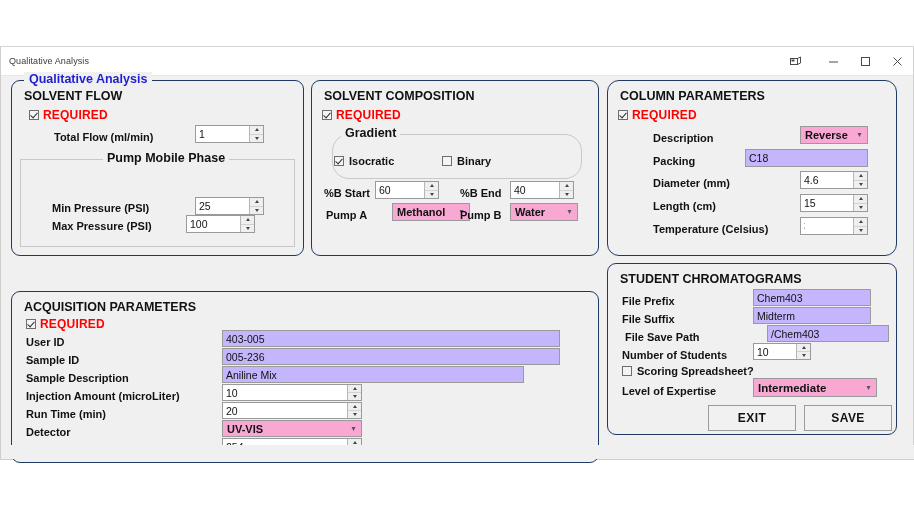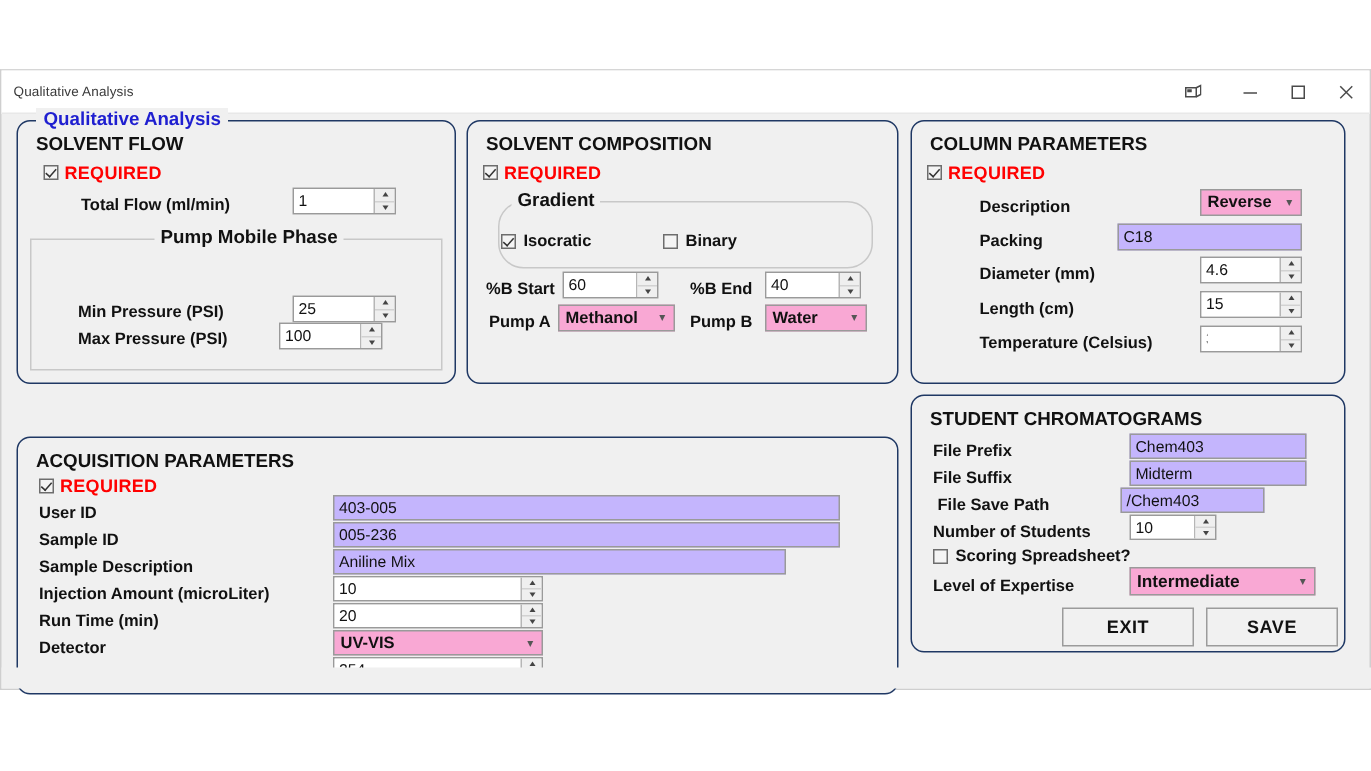--- a/index.html
+++ b/index.html
@@ -396,33 +396,33 @@
         <div class="spin-up">
             <i class="arr up"></i>
           </div>
         <div class="spin-dn">
             <i class="arr dn"></i>
           </div>
       </div>
     </div>
 
     <div class="lbl" style="left:14px; top:128px;">Pump A</div>
-    <div class="combo" style="left:60px; top:122px; width:78px; height:18px;justify-content:center;">
+    <div class="combo" style="left:80px; top:122px; width:78px; height:18px;justify-content:center;">
       <div class="combo-val">Methanol</div>
       <div class="combo-arrow">▾</div>
     </div>
 
     <div class="lbl" style="left:148px; top:128px;">Pump B</div>
     <div class="combo" style="left:198px; top:122px; width:68px; height:18px;">
       <div class="combo-val">Water</div>
       <div class="combo-arrow">▾</div>
     </div>
   </div>
 
-  <div class="bluegroup" style="left:606px; top:33px; width:290px; height:176px;">
+  <div class="bluegroup" style="left:606px; top:33px; width:290px; height:176px;border-radius:12px;">
 
     <div class="lbl" style="left:12px; top:9px; font-size:12.5px;">COLUMN PARAMETERS</div>
 
     <div class="required-row" style="left:10px; top:27px;">
       <span class="cbx checked"></span>
       <span class="required-text">REQUIRED</span>
     </div>
 
     <div class="lbl" style="left:45px; top:51px;">Description</div>
     <div class="combo" style="left:192px; top:45px; width:68px; height:18px;">
@@ -541,21 +541,21 @@
 
     <div class="lbl" style="left:12px; top:9px; font-size:12.5px;">STUDENT CHROMATOGRAMS</div>
 
     <div class="lbl" style="left:14px; top:31px;">File Prefix</div>
     <div class="tinput" style="left:145px; top:25px; width:118px; height:17px;">Chem403</div>
 
     <div class="lbl" style="left:14px; top:49px;">File Suffix</div>
     <div class="tinput" style="left:145px; top:43px; width:118px; height:17px;">Midterm</div>
 
     <div class="lbl" style="left:17px; top:67px;">File Save Path</div>
-    <div class="tinput" style="left:139px; top:61px; width:96px; height:17px;">/Chem403</div>
+    <div class="tinput" style="left:159px; top:61px; width:122px; height:17px;">/Chem403</div>
 
     <div class="lbl" style="left:14px; top:85px;">Number of Students</div>
     <div class="spin" style="left:145px; top:79px; width:58px; height:17px;">
       <div class="spin-val">10</div>
       <div class="spin-btns">
         <div class="spin-up">
             <i class="arr up"></i>
           </div>
         <div class="spin-dn">
             <i class="arr dn"></i>

